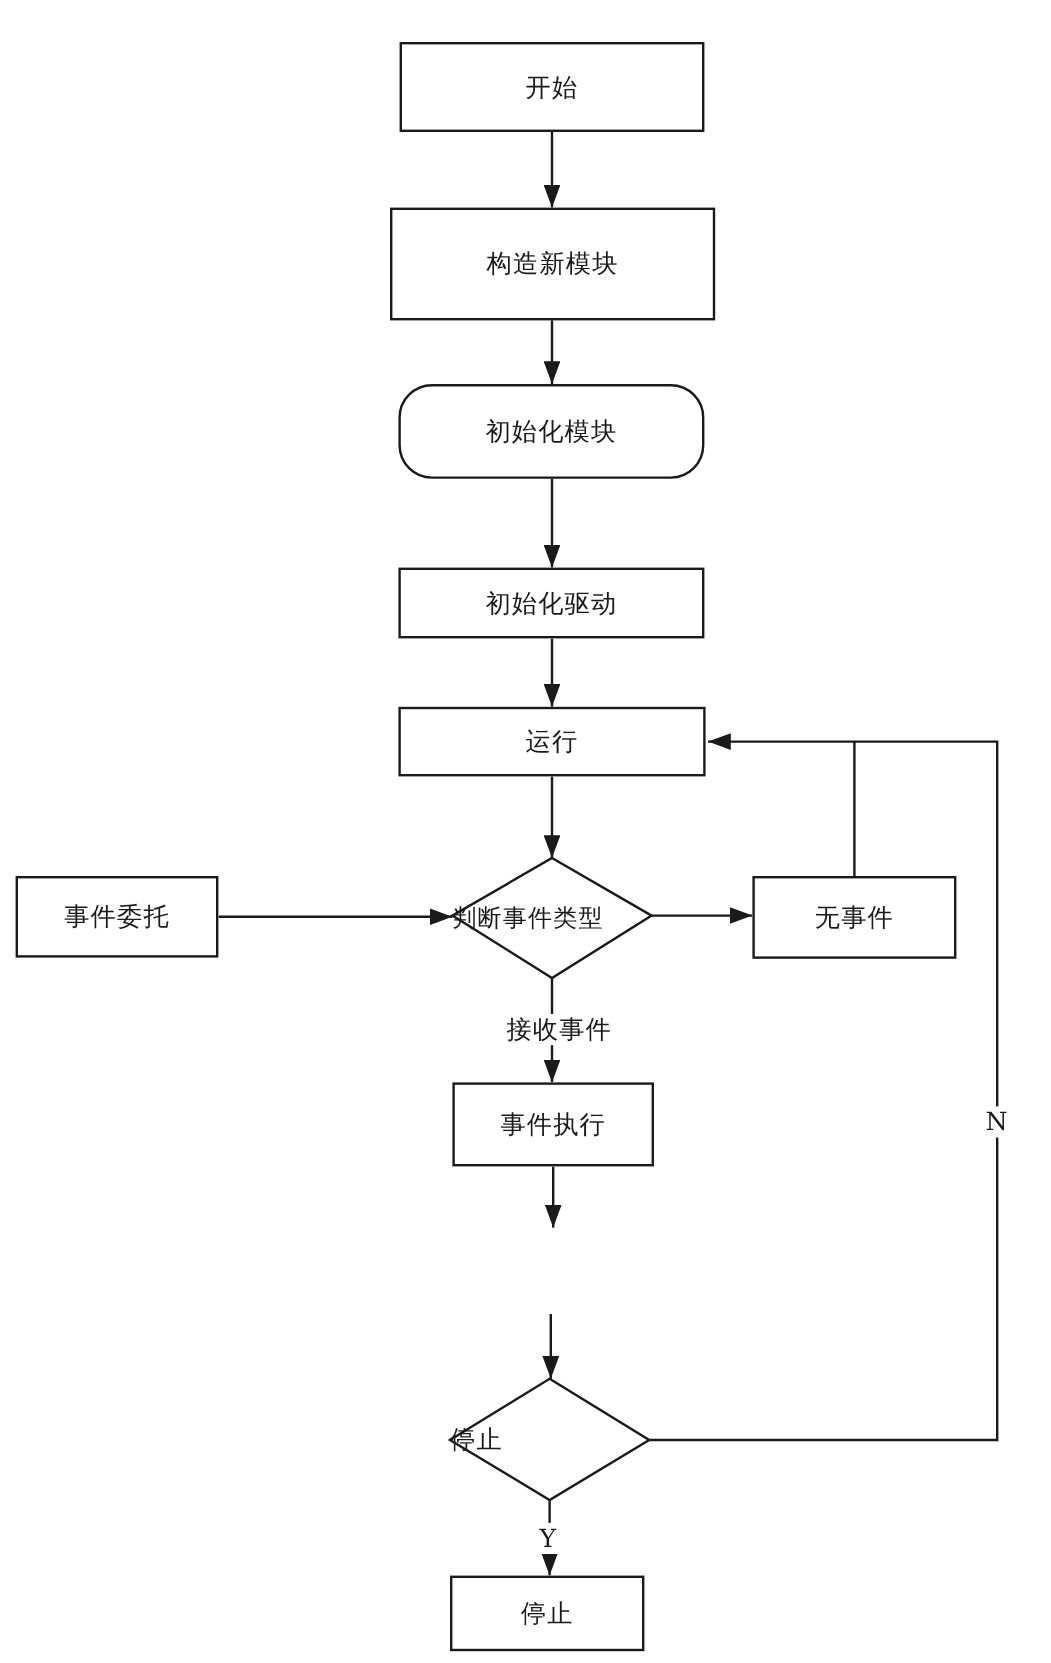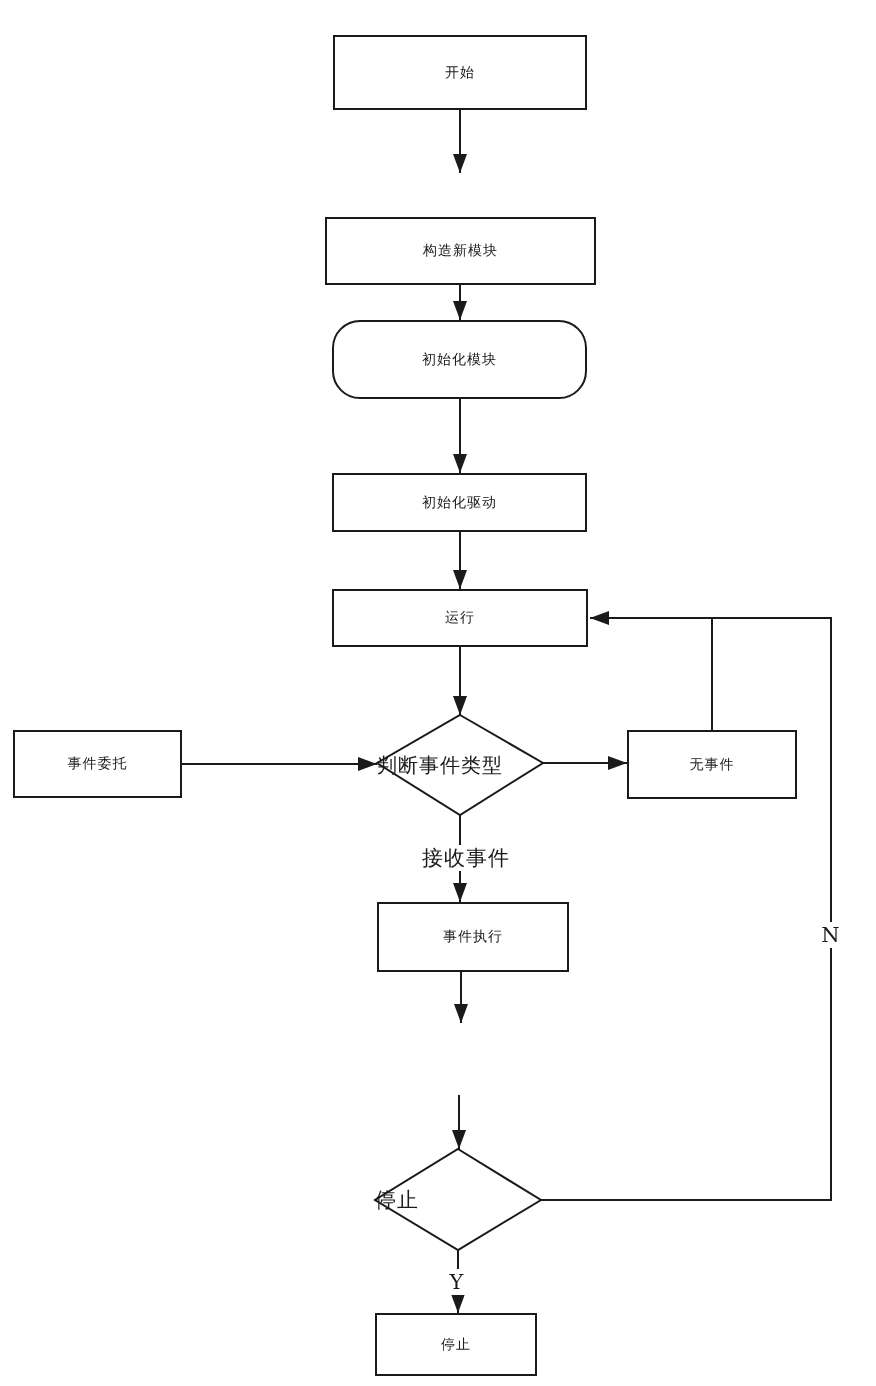--- a/index.html
+++ b/index.html
@@ -18,21 +18,21 @@
     width: 876px; height: 1386px;
   }
   .node {
     position: absolute;
     box-sizing: border-box;
     border: 2px solid #1a1a1a;
     background: #ffffff;
     display: flex;
     align-items: center;
     justify-content: center;
-    font-size: 14px;
+    font-size: 21px;
     letter-spacing: 1px;
   }
   .diamond-label {
     position: absolute;
     display: flex;
     align-items: center;
     font-size: 21px;
     letter-spacing: 1px;
     pointer-events: none;
   }
@@ -72,21 +72,21 @@
       <path d="M712 730 V618"></path>
       <polygon points="460,715 543,763 460,815 377,763" fill="#ffffff"></polygon>
       <polygon points="458,1149 541,1200 458,1250 375,1200" fill="#ffffff"></polygon>
     </g>
   </svg>
 
   <div class="node" style="left:333px; top:35px; width:254px; height:75px;">
     <span>开始</span>
   </div>
 
-  <div class="node" style="left:325px; top:173px; width:271px; height:68px;margin-top:44px;">
+  <div class="node" style="left:325px; top:173px; width:271px; height:94px;">
     <span>构造新模块</span>
   </div>
 
   <div class="node" style="left:332px; top:320px; width:255px; height:79px;border-radius:28px;">
     <span>初始化模块</span>
   </div>
 
   <div class="node" style="left:332px; top:589px; width:256px; height:58px;">
     <span>运行</span>
   </div>
@@ -96,21 +96,21 @@
   </div>
 
   <div class="node" style="left:13px; top:730px; width:169px; height:68px;">
     <span>事件委托</span>
   </div>
 
   <div class="node" style="left:627px; top:730px; width:170px; height:69px;">
     <span>无事件</span>
   </div>
 
-  <div class="node" style="left:377px; top:902px; width:192px; height:70px;">
+  <div class="node" style="left:377px; top:902px; width:168px; height:70px;">
     <span>事件执行</span>
   </div>
 
 
   <div class="node" style="left:375px; top:1313px; width:162px; height:63px;">
     <span>停止</span>
   </div>
 
   <div class="diamond-label" style="left:377px; top:715px; width:166px; height:100px; font-size:20px;">
     <span>判断事件类型</span>

